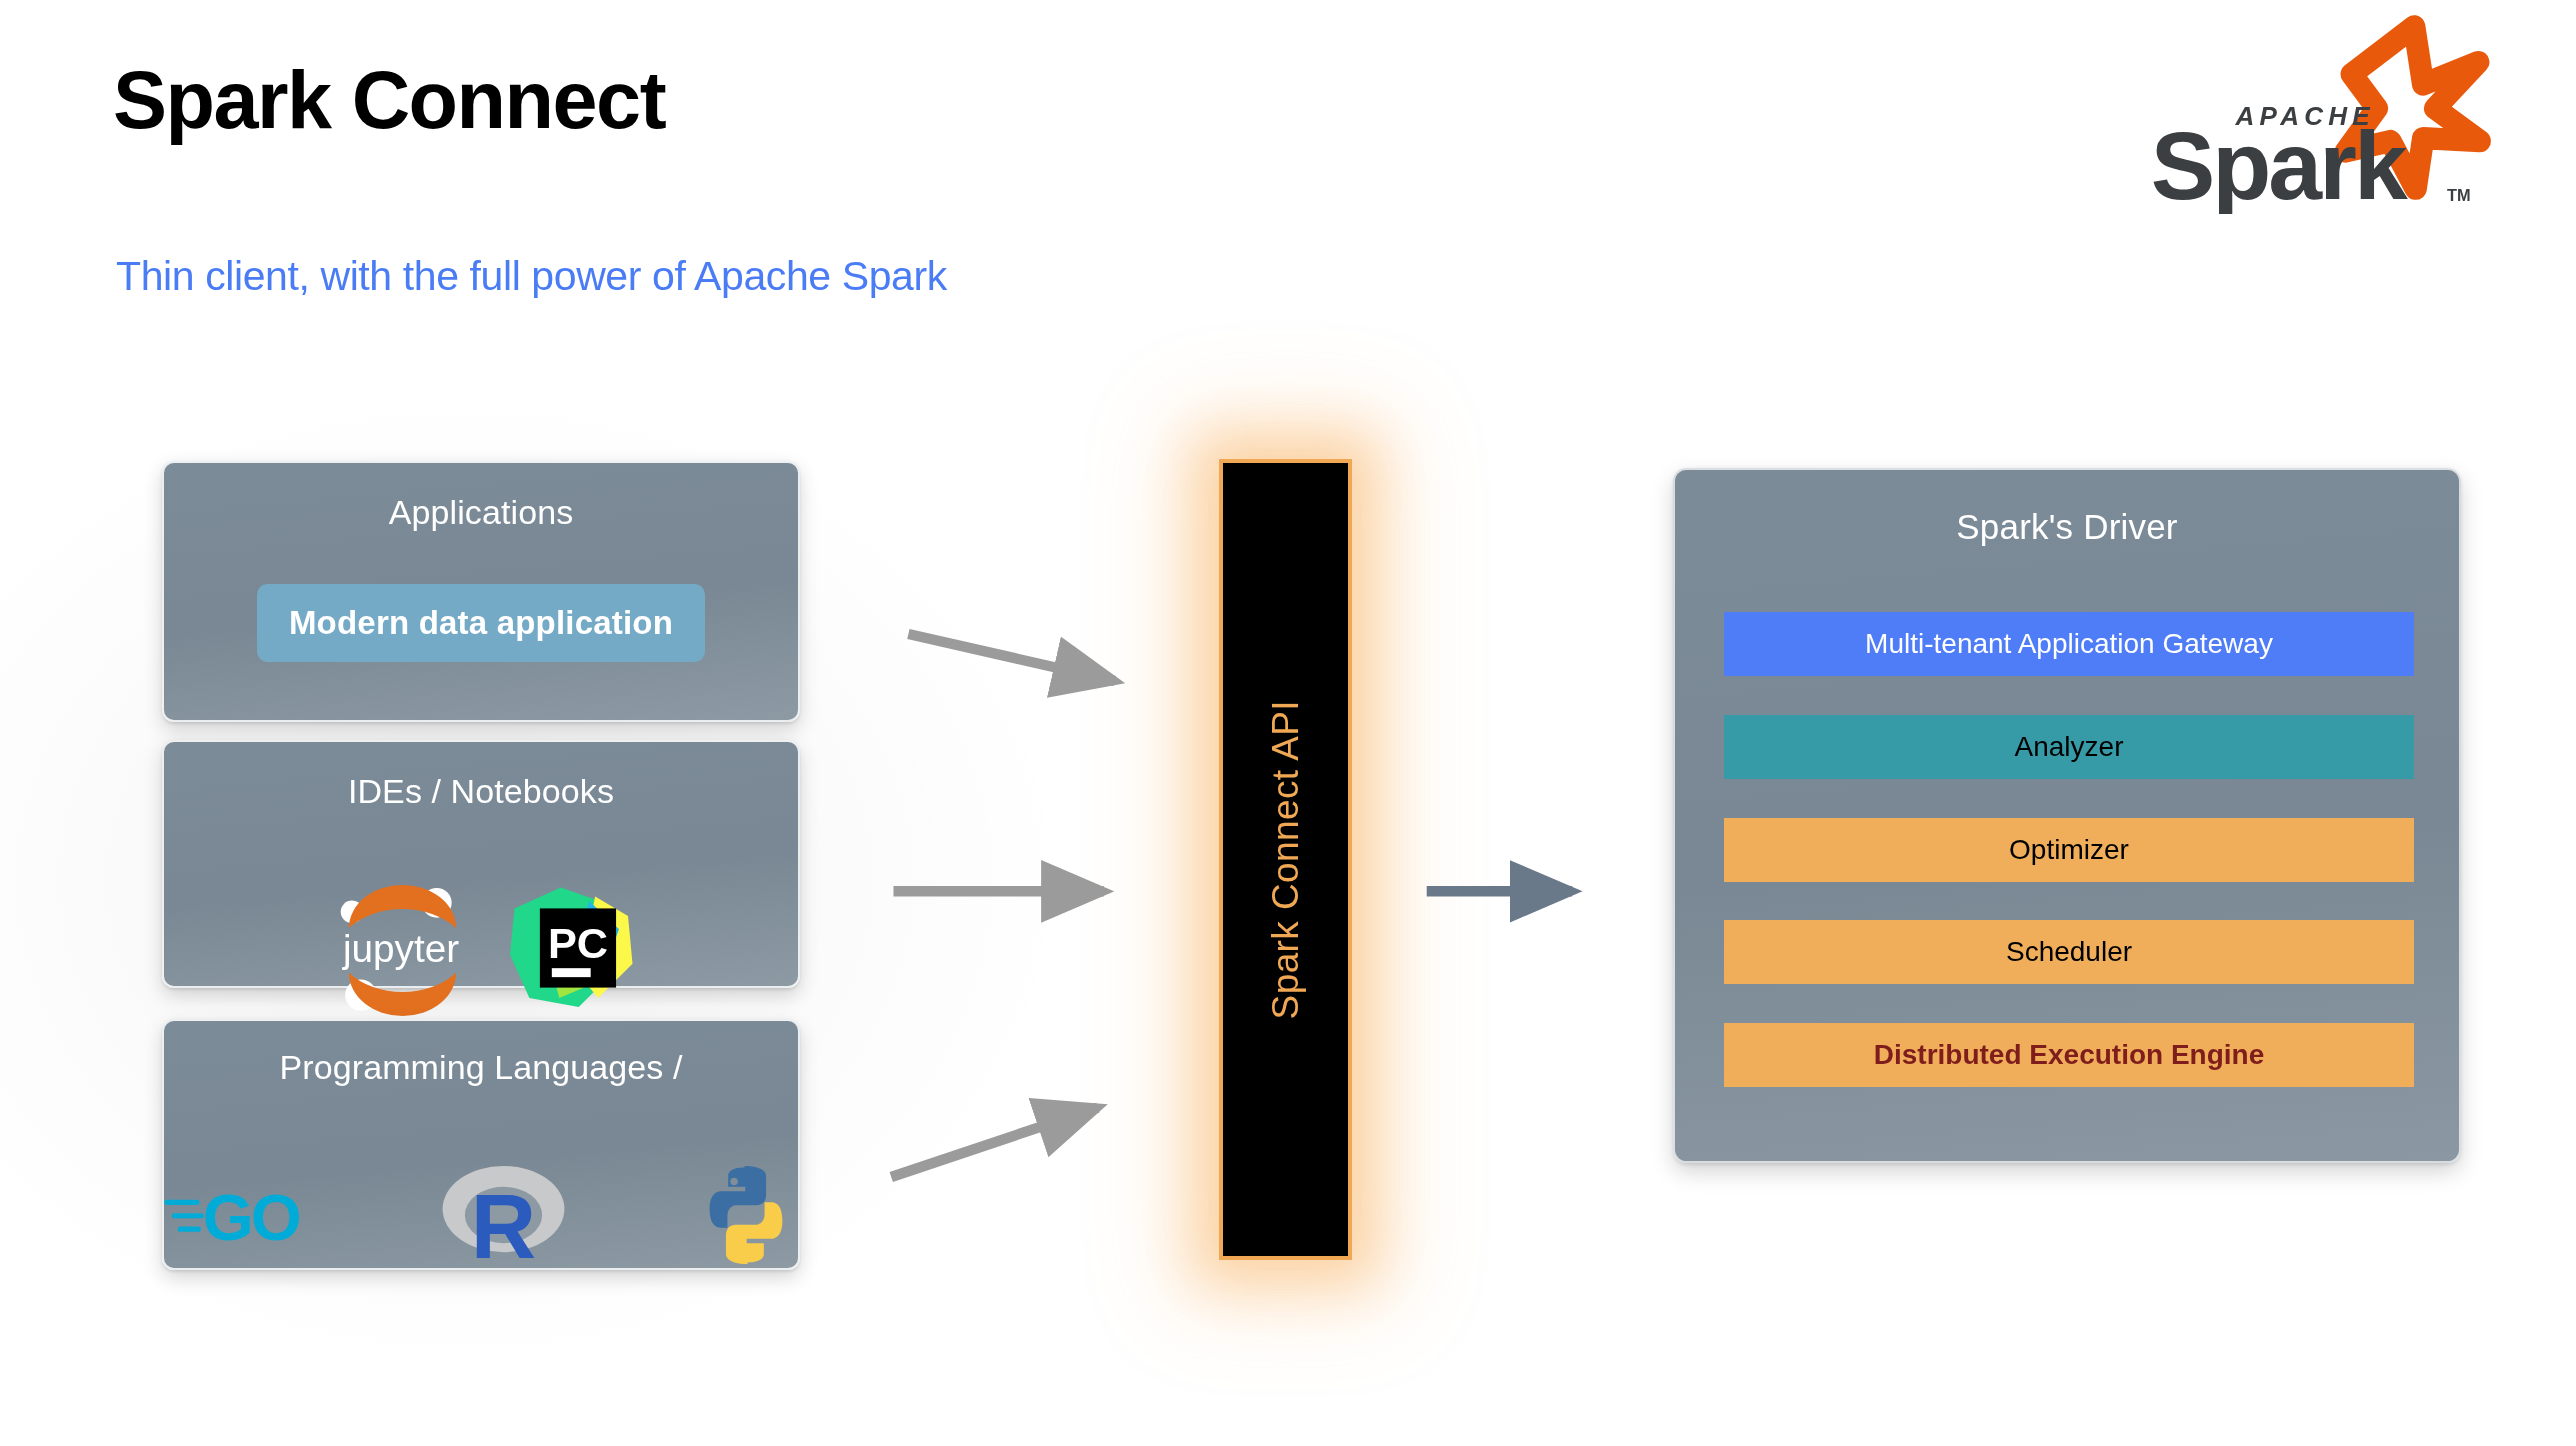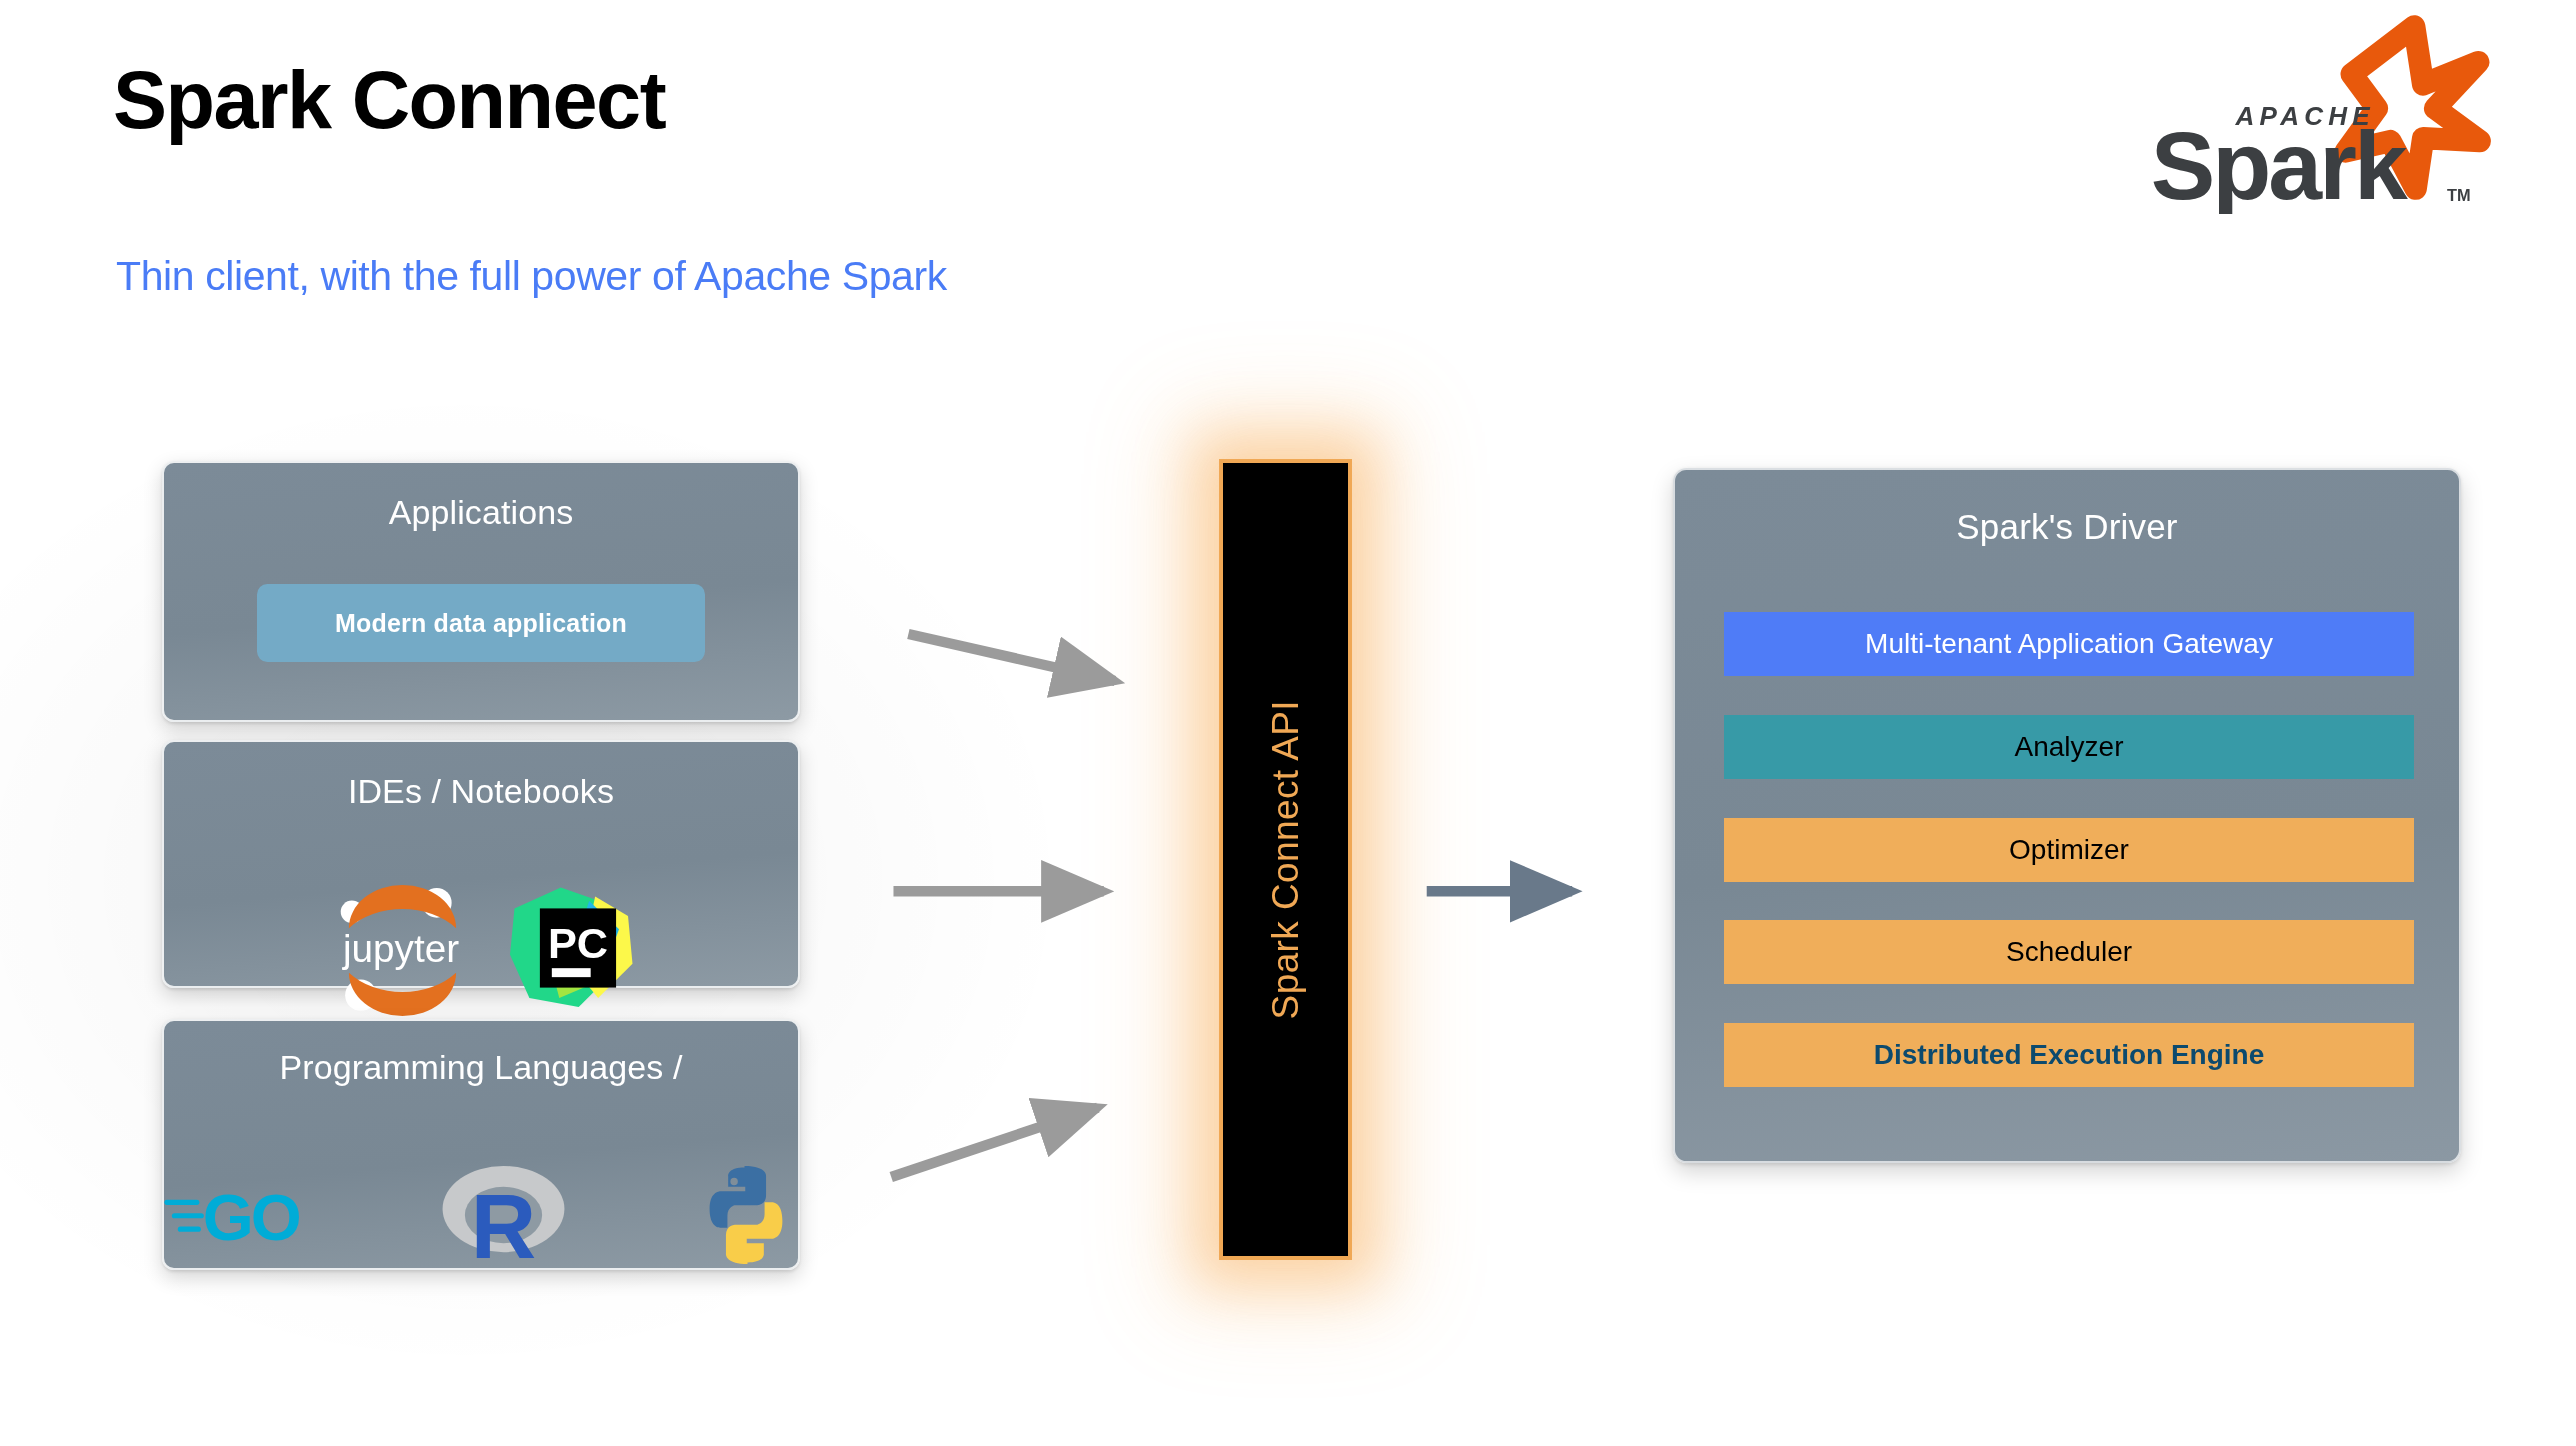--- a/index.html
+++ b/index.html
@@ -45,21 +45,21 @@
     font-size:34px;font-weight:400;line-height:1.12;
     letter-spacing:0.1px;
     margin-top:30px;
   }
   #card-langs .card-title{margin-top:27px;}
 
   .inner-pill{
     position:absolute;left:93px;right:93px;height:78px;
     background:#74aac6;border-radius:10.4px;
     display:flex;align-items:center;justify-content:center;
-    color:#ffffff;font-size:25px;font-weight:700;
+    color:#ffffff;font-size:33px;font-weight:700;
     letter-spacing:0.2px;
     top:121px;
   }
 
   .logo-row{position:absolute;left:0;right:0;display:flex;align-items:center;justify-content:center;}
   #ides-logos{top:140px;gap:33px;}
   #langs-logos{top:142px;gap:18px;justify-content:space-between;}
 
   
   #spark-connect-api{
@@ -91,21 +91,21 @@
   }
   .driver-row{
     position:absolute;left:49px;width:690px;height:64px;
     display:flex;align-items:center;justify-content:center;
     font-size:28px;font-weight:400;
   }
   .driver-row.r0{top:142px;background:#4f7cf7;color:#ffffff;}
   .driver-row.r1{top:245px;background:#379aa7;color:#000000;text-align:right;}
   .driver-row.r2{top:348px;background:#f0ae5a;color:#000000;}
   .driver-row.r3{top:450px;background:#f0ae5a;color:#000000;}
-  .driver-row.r4{top:553px;background:#f0ae5a;color:#0c4a6e;}
+  .driver-row.r4{top:553px;background:#f0ae5a;color:#7f1d1d;}
   .driver-row.r0 .lbl{font-weight:400;}
   .driver-row.r4 .lbl{font-weight:700;}
 
   
   #arrows{position:absolute;left:0;top:0;width:2576px;height:1447px;pointer-events:none;}
 
   
   #bg-wash{
     position:absolute;left:0;top:313px;width:1163px;height:1134px;
     background:radial-gradient(ellipse at 40% 50%, rgba(0,0,0,0.045) 0%, rgba(0,0,0,0.0) 62%);

